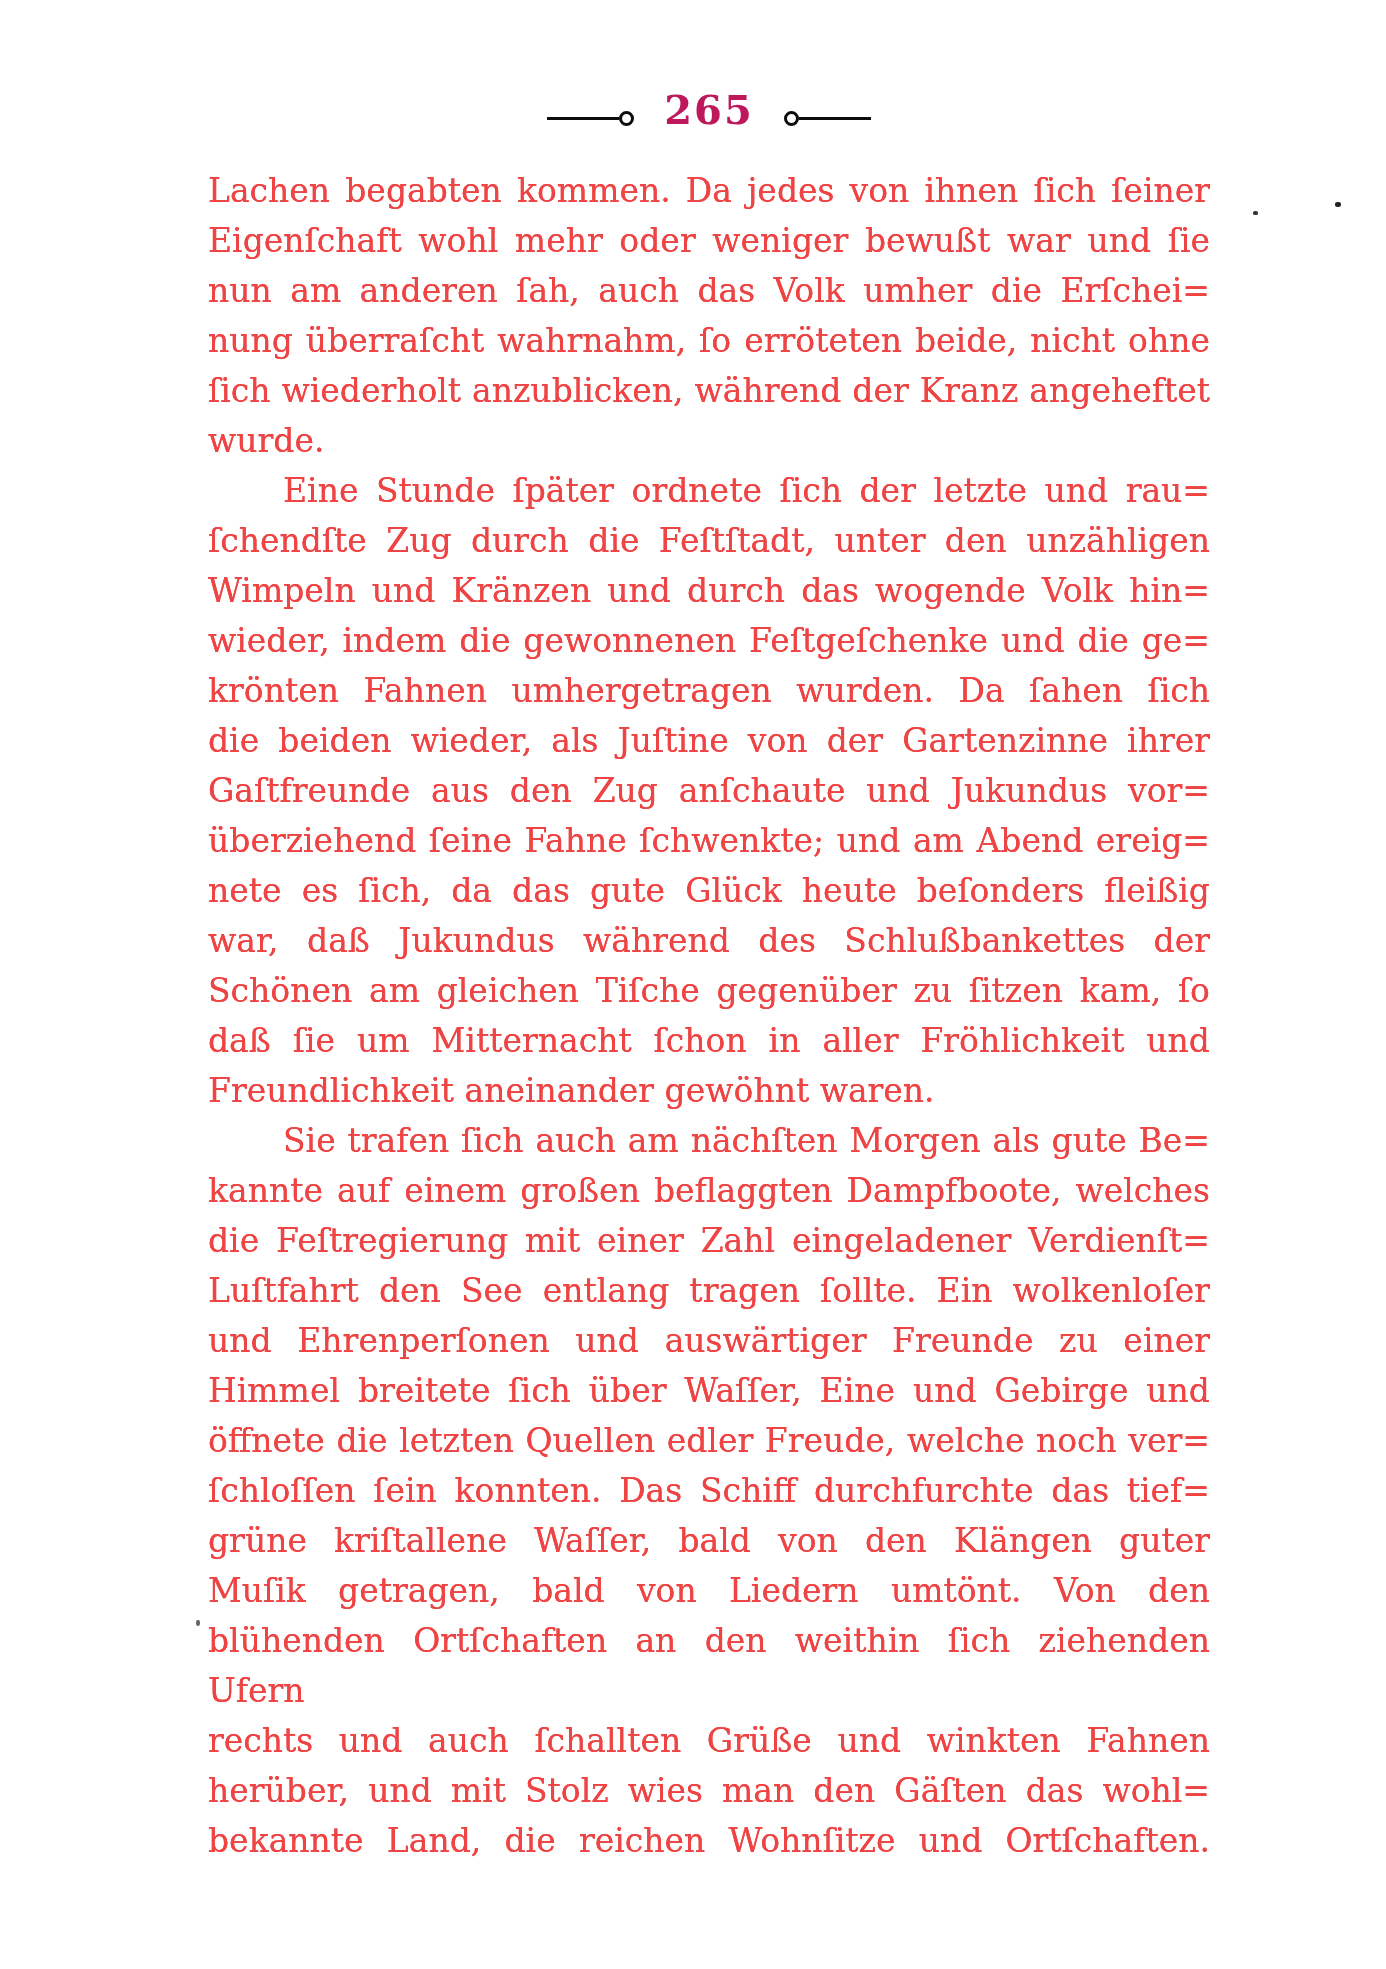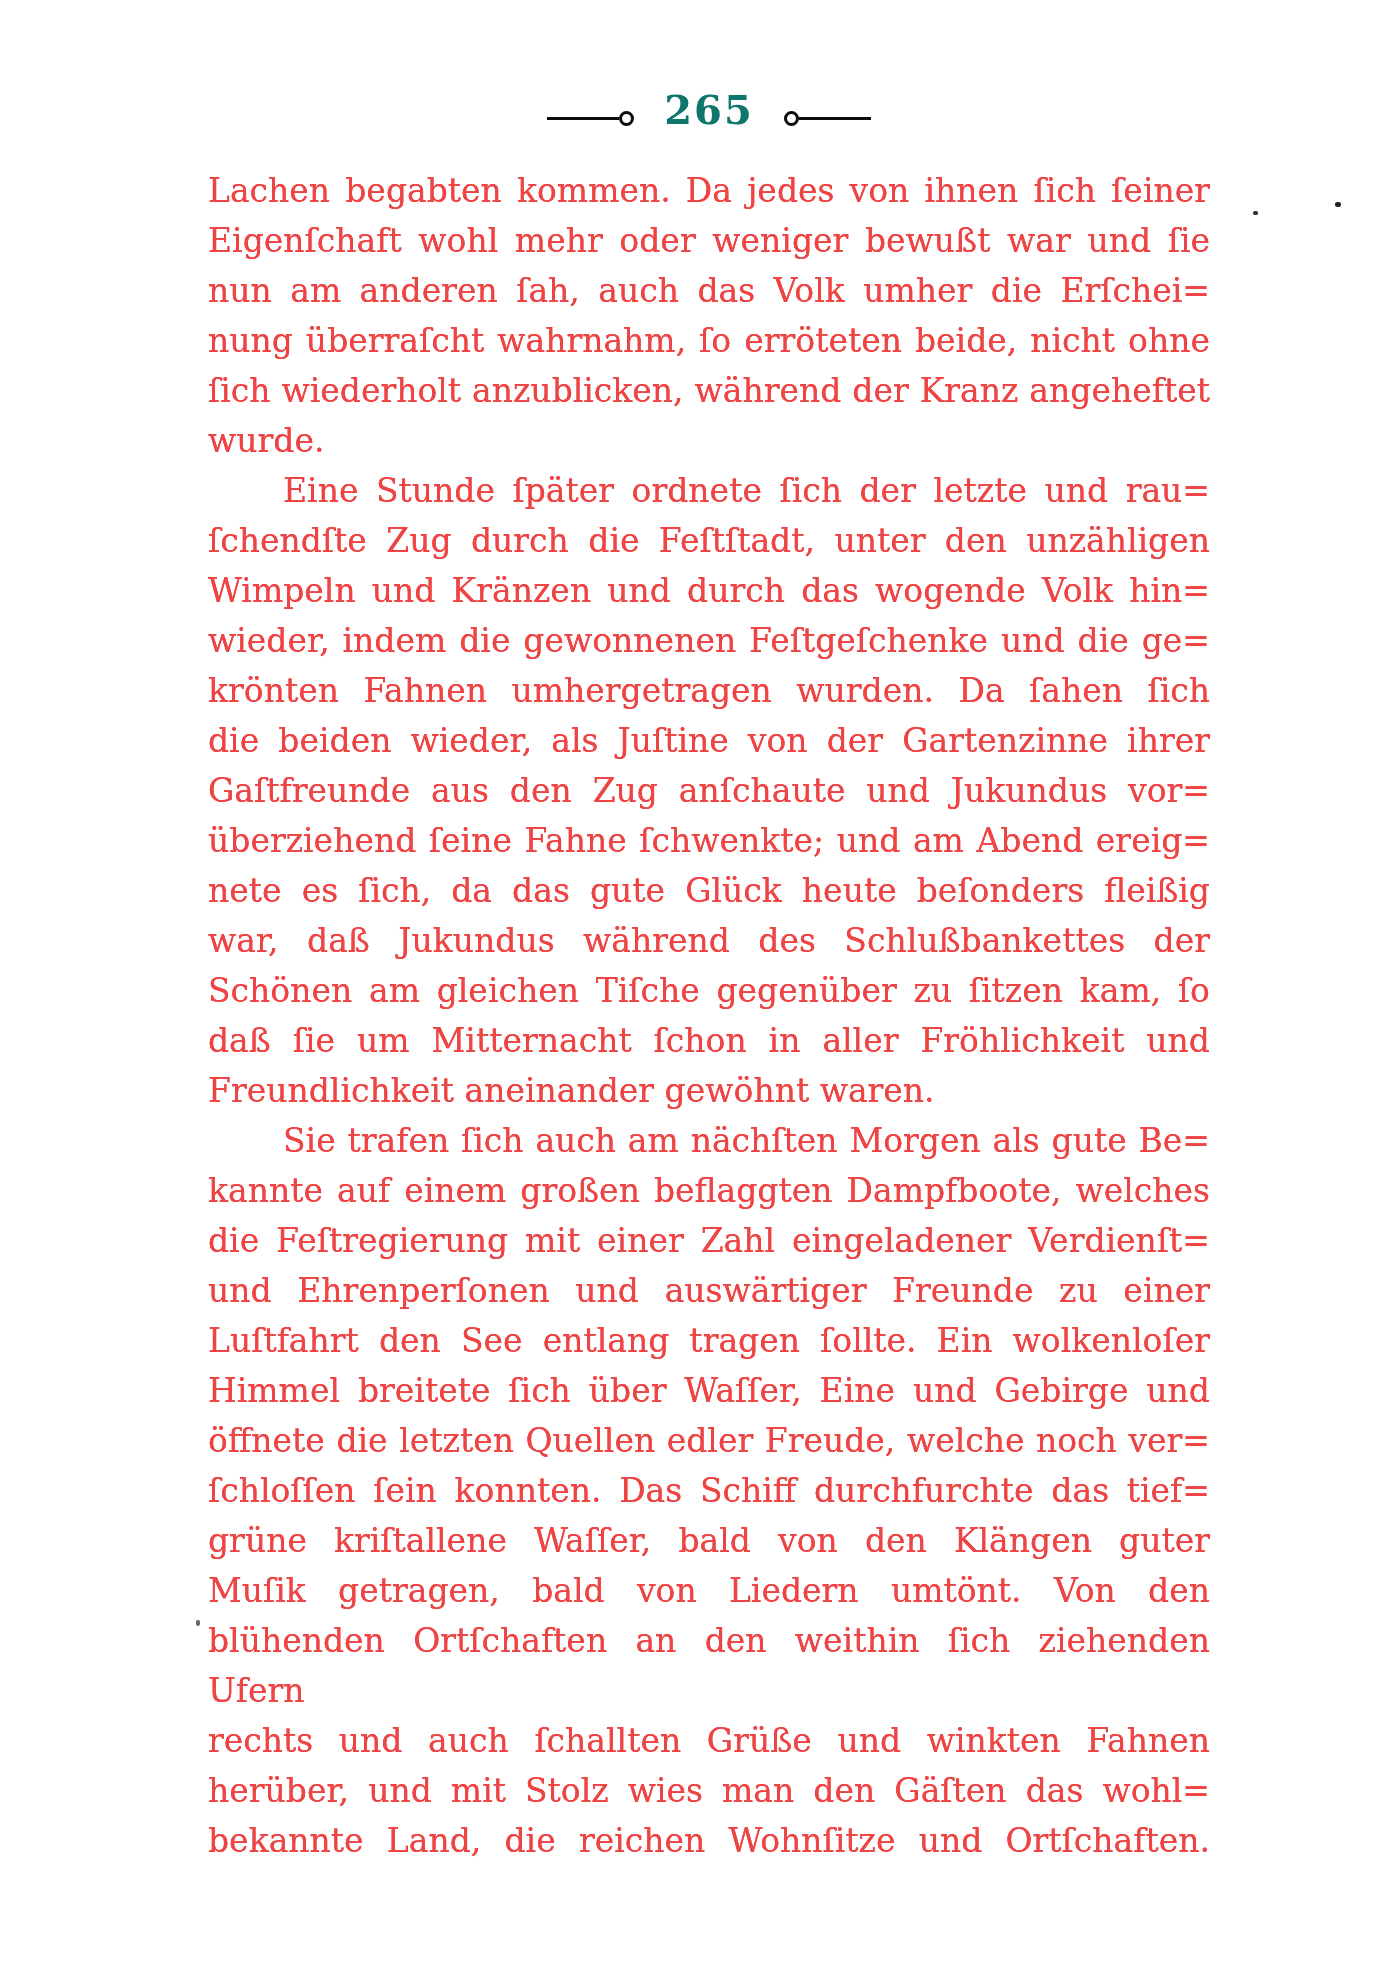--- a/index.html
+++ b/index.html
@@ -22,21 +22,21 @@
     height: 52px;
     display: flex;
     justify-content: center;
     align-items: center;
   }
   .pagenum {
     font-size: 40px;
     font-weight: 700;
     line-height: 1;
     letter-spacing: 2px;
-    color: #0f766e;
+    color: #be185d;
     margin: 12px 30px;
     text-align: center;
   }
   .orn-rule {
     width: 72px;
     height: 3px;
     background: #0d0d0d;
     transform: translateY(8px);
   }
   .orn-ring {
@@ -107,22 +107,22 @@
         <div class="line">nete es ſich, da das gute Glück heute beſonders fleißig</div>
         <div class="line">war, daß Jukundus während des Schlußbankettes der</div>
         <div class="line">Schönen am gleichen Tiſche gegenüber zu ſitzen kam, ſo</div>
         <div class="line">daß ſie um Mitternacht ſchon in aller Fröhlichkeit und</div>
         <div class="line">Freundlichkeit aneinander gewöhnt waren.</div>
       </div>
       <div class="para indented flush-last">
         <div class="line">Sie trafen ſich auch am nächſten Morgen als gute Be=</div>
         <div class="line">kannte auf einem großen beflaggten Dampfboote, welches</div>
         <div class="line">die Feſtregierung mit einer Zahl eingeladener Verdienſt=</div>
+        <div class="line">Luſtfahrt den See entlang tragen ſollte. Ein wolkenloſer</div>
         <div class="line">und Ehrenperſonen und auswärtiger Freunde zu einer</div>
-        <div class="line">Luſtfahrt den See entlang tragen ſollte. Ein wolkenloſer</div>
         <div class="line">Himmel breitete ſich über Waſſer, Eine und Gebirge und</div>
         <div class="line">öffnete die letzten Quellen edler Freude, welche noch ver=</div>
         <div class="line">ſchloſſen ſein konnten. Das Schiff durchfurchte das tief=</div>
         <div class="line">grüne kriſtallene Waſſer, bald von den Klängen guter</div>
         <div class="line">Muſik getragen, bald von Liedern umtönt. Von den</div>
         <div class="line">blühenden Ortſchaften an den weithin ſich ziehenden Ufern</div>
         <div class="line">rechts und auch ſchallten Grüße und winkten Fahnen</div>
         <div class="line">herüber, und mit Stolz wies man den Gäſten das wohl=</div>
         <div class="line">bekannte Land, die reichen Wohnſitze und Ortſchaften.</div>
       </div>

